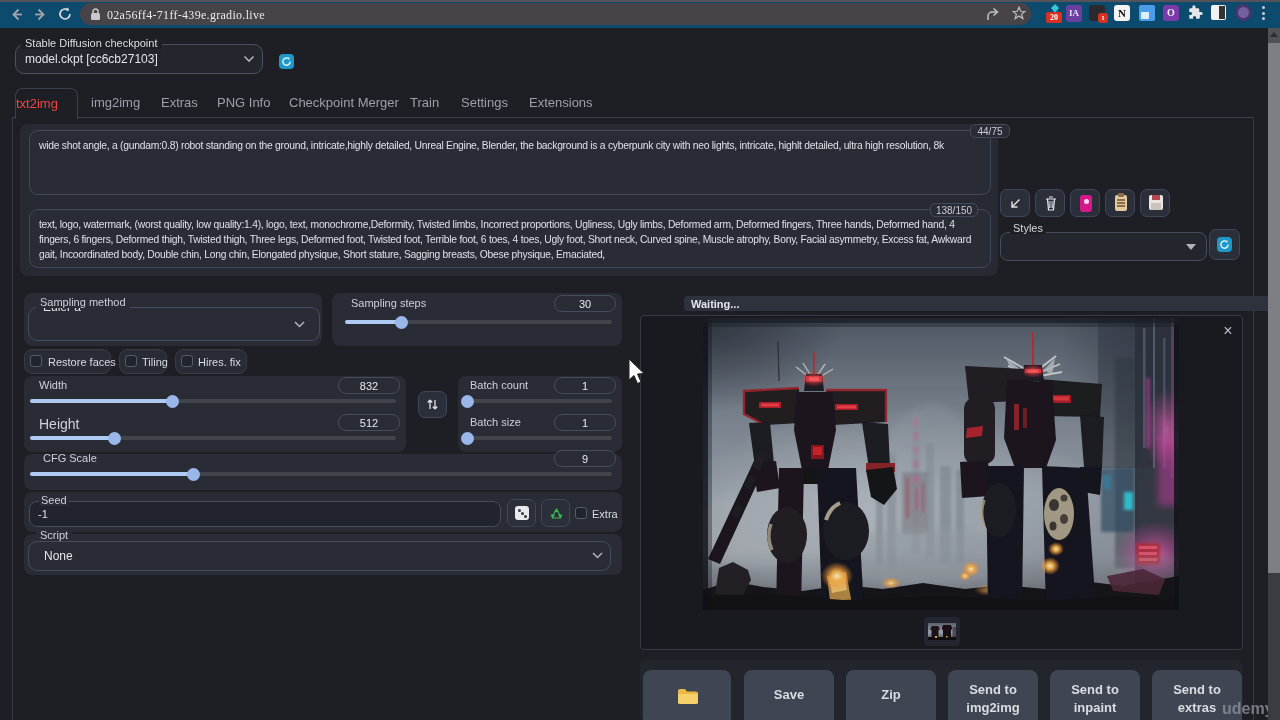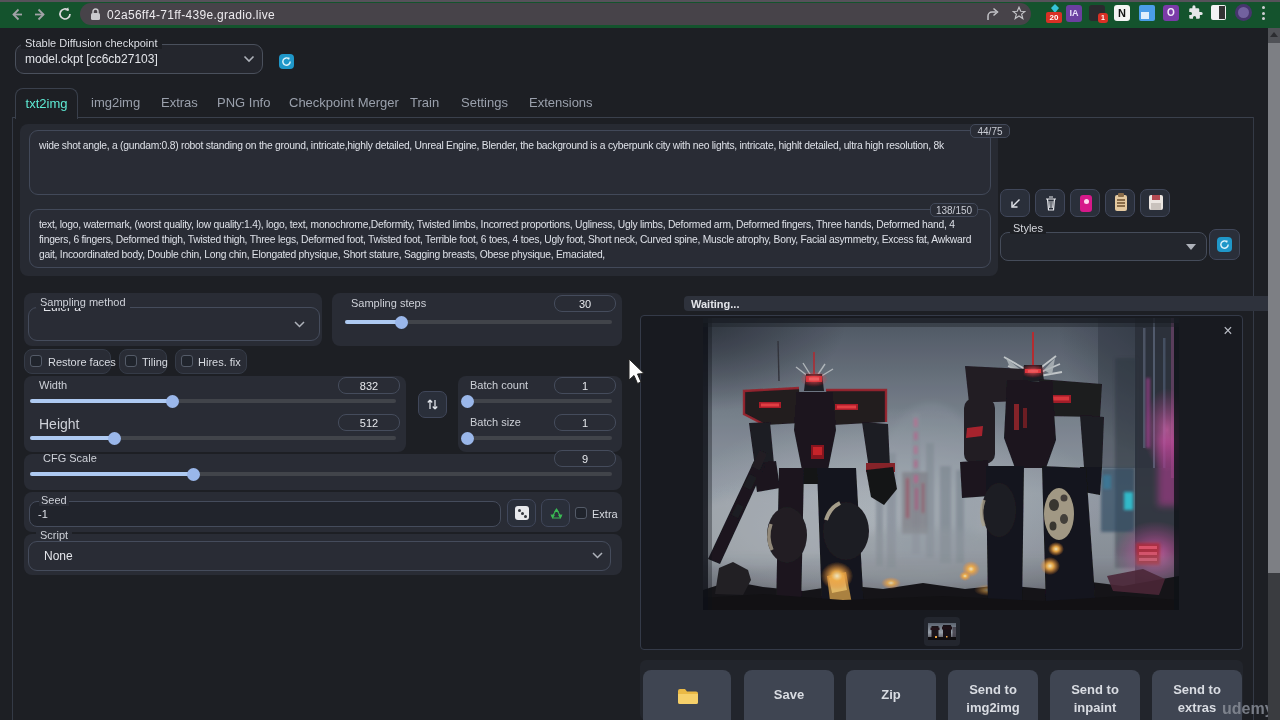--- a/index.html
+++ b/index.html
@@ -1,34 +1,34 @@
 <!DOCTYPE html>
 <html><head>
 <meta charset="utf-8">
 <style>
 * { margin:0; padding:0; box-sizing:border-box; }
 html,body { width:1280px; height:720px; background:#1d1f24; font-family:"Liberation Sans", sans-serif; overflow:hidden; }
 #root { position:absolute; top:0; left:0; width:1280px; height:720px; }
 .abs { position:absolute; }
 
-#chrome { position:absolute; top:0; left:0; width:1280px; height:28px; background:#14532d; }
+#chrome { position:absolute; top:0; left:0; width:1280px; height:28px; background:#0c4a6e;font-family:Liberation Serif, serif; }
 #chrome .topline { position:absolute; top:0; left:0; width:1280px; height:2px; background:#56525a; }
 #pill { position:absolute; top:3px; left:80px; width:951px; height:22px; border-radius:11px; background:#474349; }
 #url { position:absolute; top:8px; left:107px; font-size:12px; color:#eceaee; letter-spacing:0.3px; }
 .navic { position:absolute; top:5px; }
 
 #page { position:absolute; top:28px; left:0; width:1280px; height:692px; background:#1d1f24; }
 
 #ckpt { position:absolute; top:16px; left:15px; width:248px; height:30px; border:1px solid #4a505c; border-radius:9px; background:#24262d; }
 #ckptlabel { position:absolute; top:9px; left:21px; font-size:11px; color:#dcdee4; background:#1d1f24; padding:0 4px; }
 #ckpttext { position:absolute; top:24px; left:25px; font-size:12px; color:#e3e5ea; }
 
 #tabbar { position:absolute; top:60px; left:12px; width:1242px; height:30px; border-bottom:1px solid #3a404c; }
 .tab { position:absolute; top:0; height:30px; font-size:13px; color:#9aa0ac; line-height:30px; }
-#tabsel { position:absolute; top:0; left:3px; width:63px; height:31px; z-index:2; border:1px solid #3a404c; border-bottom:none; border-radius:8px 8px 0 0; background:#1d1f24; color:#5eead4; text-align:center; line-height:29px; font-size:13px; z-index:2; }
+#tabsel { position:absolute; top:0; left:3px; width:63px; height:31px; z-index:2; border:1px solid #3a404c; border-bottom:none; border-radius:8px 8px 0 0; background:#1d1f24; color:#ef4444; line-height:29px; font-size:13px; z-index:2; }
 
 #panel { position:absolute; top:89px; left:12px; width:1242px; height:603px; border-left:1px solid #343a46; border-right:1px solid #343a46; }
 
 #promptbox { position:absolute; top:96px; left:20px; width:978px; height:152px; background:#272a32; border-radius:8px; }
 .ta { position:absolute; left:29px; width:962px; background:#292c35; border:1px solid #424959; border-radius:9px; color:#dde0e7; font-size:10.3px; letter-spacing:-0.25px; line-height:15px; padding:7px 9px; overflow:hidden; white-space:nowrap; }
 .counter { position:absolute; background:#292c35; border:1px solid #424959; border-radius:5px; font-size:10px; color:#c9ccd4; text-align:center; z-index:3; }
 
 #iskip { position:absolute; top:100px; left:1000px; width:239px; height:54px; background:#454c5a; border-radius:8px; }
 #iskip .div { position:absolute; left:119px; top:0; width:1px; height:54px; background:#3b414d; }
 #iskip span { position:absolute; top:19px; font-size:13px; font-weight:bold; color:#e9ebef; }

